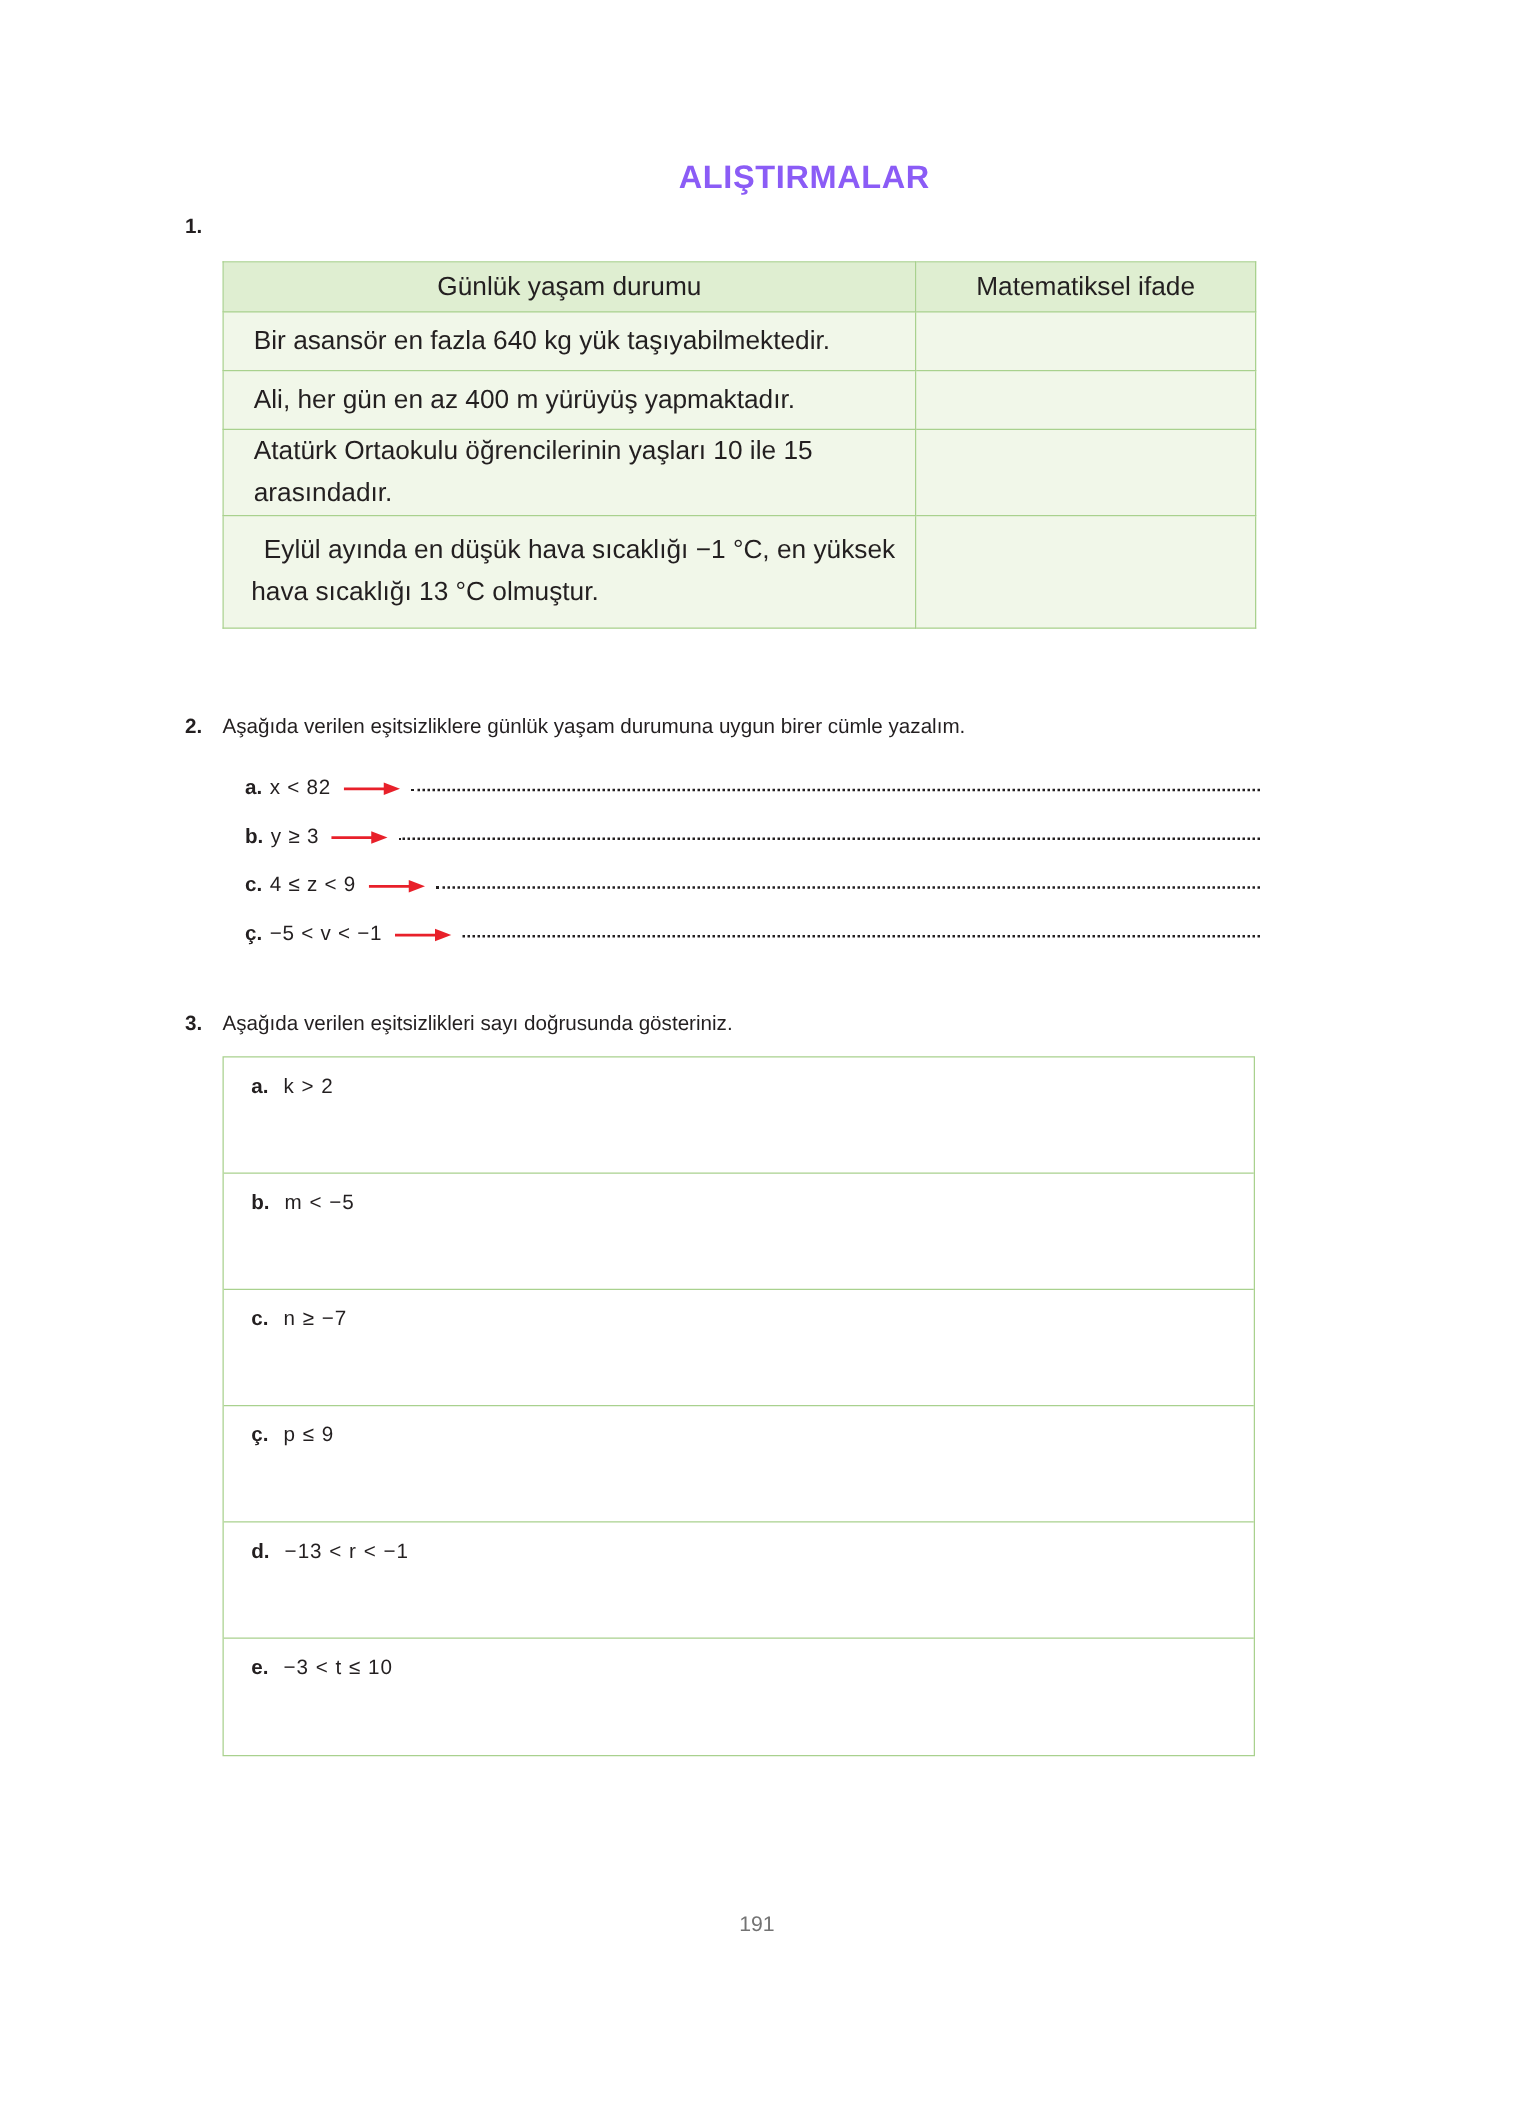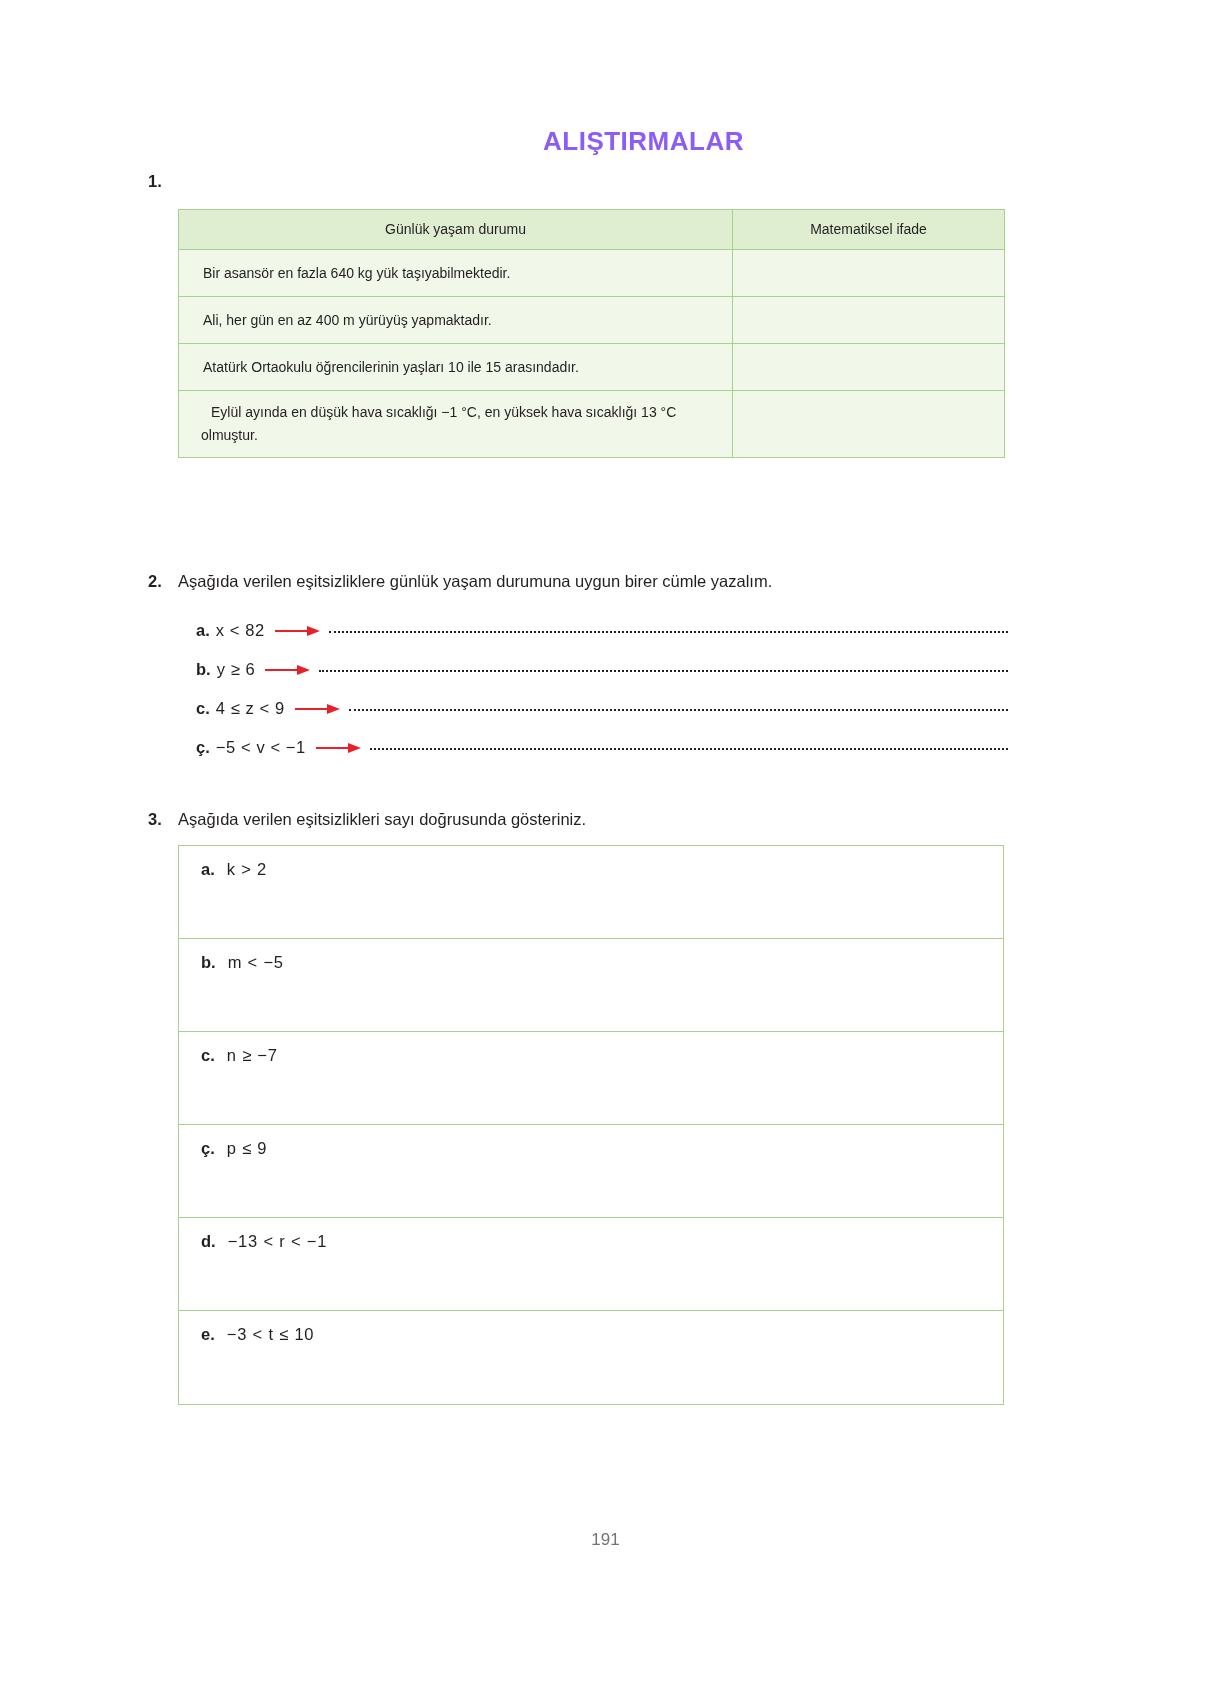--- a/index.html
+++ b/index.html
@@ -57,21 +57,21 @@
   #q3 { left: 148px; top: 808px; width: 900px; }
 
   
   .tbl {
     position: absolute;
     left: 178px;
     top: 209px;
     width: 826px;
     border-collapse: collapse;
     table-layout: fixed;
-    font-size: 14px;
+    font-size: 21px;
   }
   .tbl col.c1 { width: 554px; }
   .tbl col.c2 { width: 272px; }
   .tbl th, .tbl td {
     border: 1px solid #a9d18e;
     padding: 0;
     vertical-align: middle;
   }
   .tbl th {
     background: #dfeed1;
@@ -233,21 +233,21 @@
         <svg width="46" height="14" viewBox="0 0 46 14" aria-hidden="true">
           <line x1="0" y1="7" x2="36" y2="7" stroke="#e8202a" stroke-width="2.2"></line>
           <polygon points="32,2 45,7 32,12" fill="#e8202a"></polygon>
         </svg>
       </span>
       <span class="dots"></span>
     </div>
 
     <div class="ineq-row">
       <span class="lbl">b.</span>
-      <span class="expr">y ≥ 6</span>
+      <span class="expr">y ≥ 3</span>
       <span class="arrow">
         <svg width="46" height="14" viewBox="0 0 46 14" aria-hidden="true">
           <line x1="0" y1="7" x2="36" y2="7" stroke="#e8202a" stroke-width="2.2"></line>
           <polygon points="32,2 45,7 32,12" fill="#e8202a"></polygon>
         </svg>
       </span>
       <span class="dots"></span>
     </div>
 
     <div class="ineq-row">

